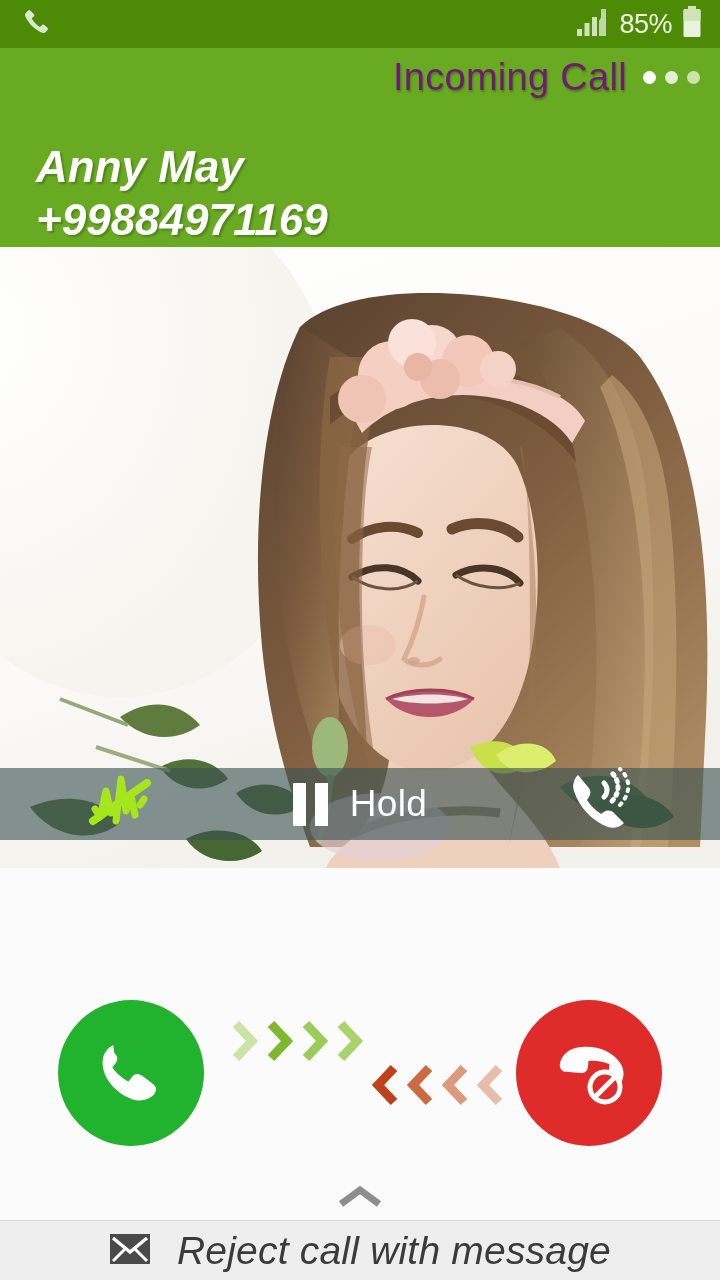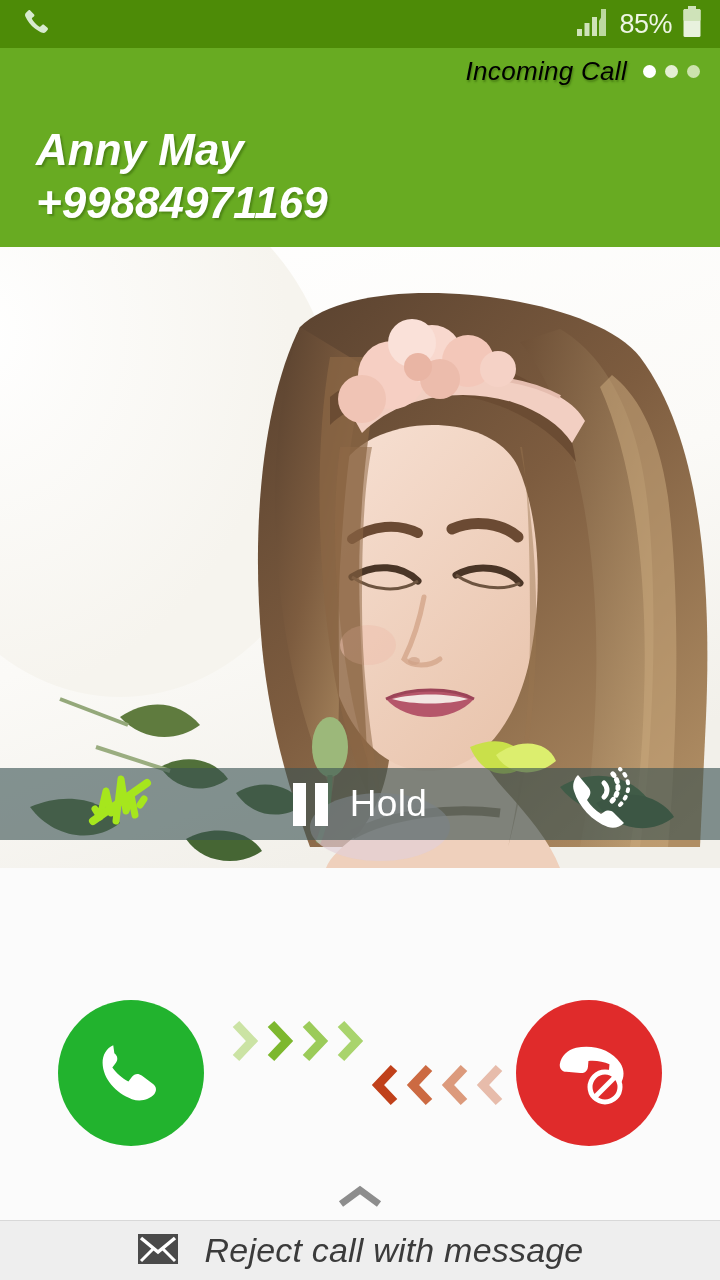--- a/index.html
+++ b/index.html
@@ -36,31 +36,31 @@
   
   #call-header {
     position:absolute; left:0; top:48px; width:720px; height:199px;
     background:#68ab22;
   }
   #header-topline {
     position:absolute; right:16px; top:8px;
     display:flex; align-items:center; gap:16px;
   }
   #incoming-label {
-    color:#000000; font-size:26px; font-style:italic;
+    color:#701a75; font-size:38px; 
     text-shadow:1px 2px 2px rgba(40,80,5,.45);
     letter-spacing:0.3px;
   }
   #menu-dots { display:flex; align-items:center; gap:9px; padding-right:4px; }
   #menu-dots i { width:13px; height:13px; border-radius:50%; display:block; }
   #menu-dots i:nth-child(1){ background:#ffffff; }
   #menu-dots i:nth-child(2){ background:#e4efd3; }
   #menu-dots i:nth-child(3){ background:#cde3ad; }
 
-  #contact-block { position:absolute; left:36px; top:78px; }
+  #contact-block { position:absolute; left:36px; top:95px; }
   #contact-name {
     color:#ffffff; font-size:44px; font-weight:bold; font-style:italic;
     text-shadow:2px 2px 2px rgba(40,80,5,.40);
     line-height:1.08; white-space:nowrap;
   }
   #contact-number {
     color:#ffffff; font-size:44px; font-weight:bold; font-style:italic;
     text-shadow:2px 2px 2px rgba(40,80,5,.40);
     line-height:1.12; margin-top:4px; white-space:nowrap;
   }
@@ -124,21 +124,21 @@
   #drawer-divider {
     position:absolute; left:0; top:1220px; width:720px; height:1px;
     background:#d8d8d8;
   }
   #reject-msg-bar {
     position:absolute; left:0; top:1221px; width:720px; height:59px;
     background:#eeeeee;
     display:flex; align-items:center; justify-content:center; gap:26px;
   }
   #reject-msg-label {
-    color:#3b3b3b; font-size:34px; font-style:italic; letter-spacing:0.2px;
+    color:#3b3b3b; font-size:39px; font-style:italic; letter-spacing:0.2px;
   }
 </style>
 </head>
 <body>
 
 <div id="screen">
 
   <div id="status-bar">
     <div id="status-left">
       <span class="sb-icon">

